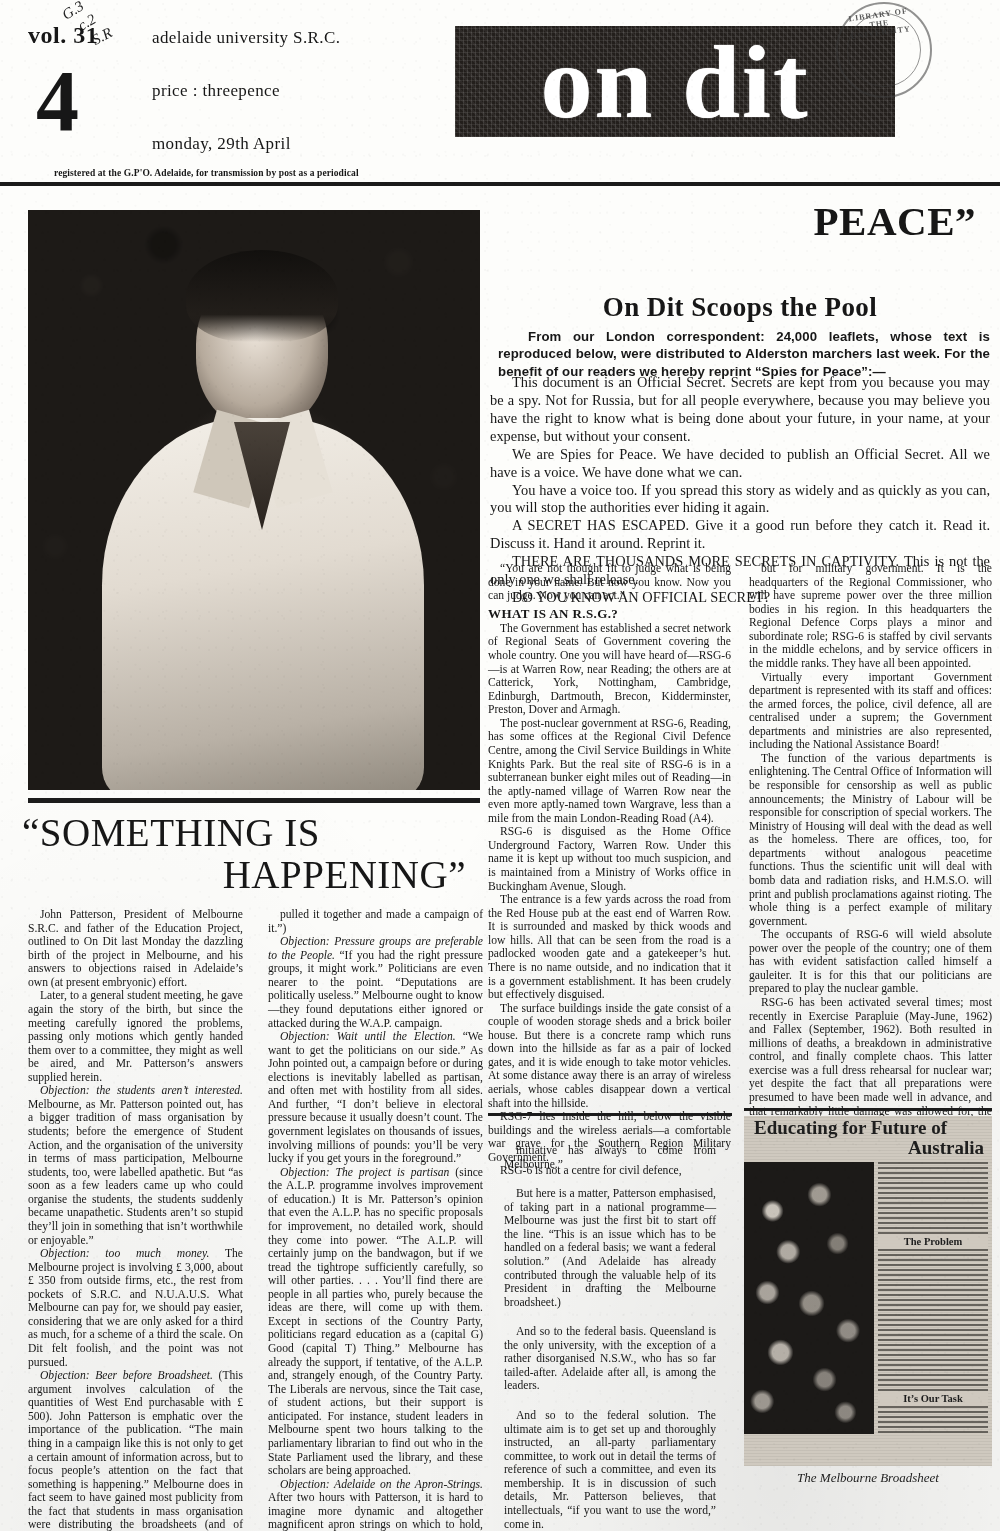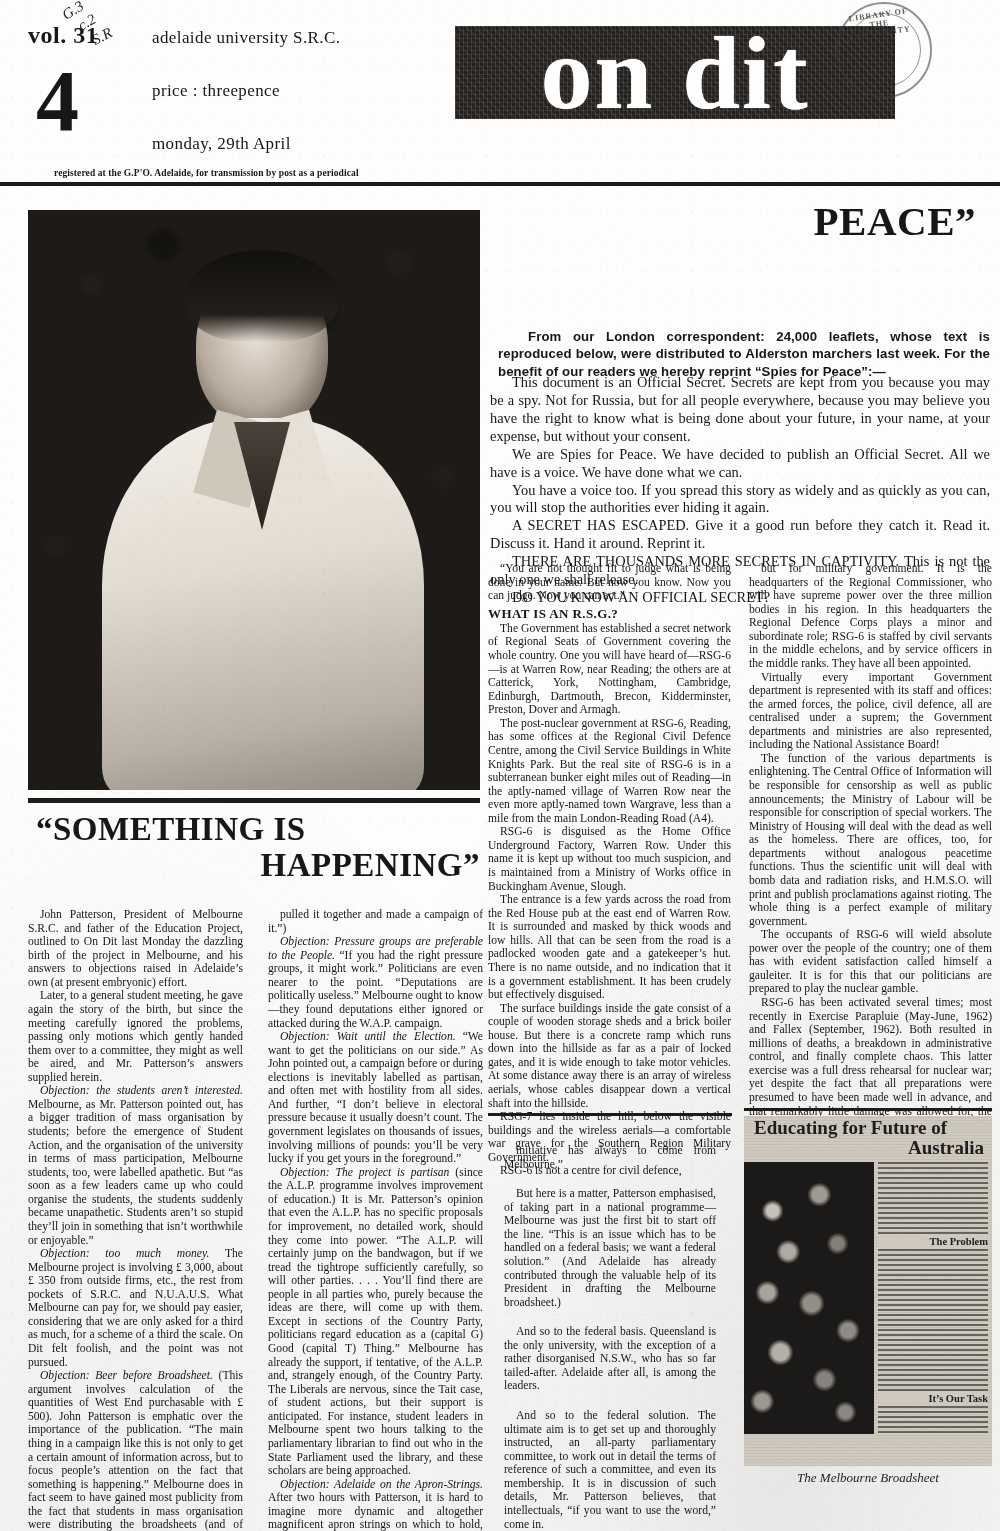--- a/index.html
+++ b/index.html
@@ -39,21 +39,21 @@
   .sc1{left:6px;top:0;transform:rotate(-32deg);}
   .sc2{left:22px;top:12px;transform:rotate(-30deg);}
   .sc3{left:36px;top:26px;transform:rotate(-28deg);}
   .volline{position:absolute;left:28px;top:22px;font-weight:bold;font-size:24px;letter-spacing:.5px;}
   .bignum{position:absolute;left:36px;top:66px;font-weight:bold;font-size:86px;line-height:.82;}
   .mh-col{position:absolute;left:152px;top:28px;width:300px;font-size:17px;}
   .mh-col div{margin-bottom:33px;letter-spacing:.4px;}
   .registered{position:absolute;left:38px;top:168px;font-size:9.5px;letter-spacing:.1px;font-weight:bold;padding-left:16px;}
 
   .nameplate{
-    position:absolute;left:455px;top:26px;width:440px;height:93px;
+    position:absolute;left:455px;top:26px;width:440px;height:111px;
     background:#231f1c;
     background-image:
       repeating-linear-gradient(90deg, rgba(255,255,255,.10) 0 1px, rgba(0,0,0,0) 1px 4px),
       repeating-linear-gradient(0deg, rgba(255,255,255,.08) 0 1px, rgba(0,0,0,0) 1px 4px),
       repeating-linear-gradient(45deg, rgba(255,255,255,.05) 0 2px, rgba(0,0,0,0) 2px 6px);
     display:flex;align-items:center;justify-content:center;
     overflow:hidden;
   }
   .nameplate .np-text{
     color:#fff;font-weight:bold;font-size:104px;line-height:1;
@@ -119,22 +119,22 @@
       radial-gradient(circle at 92% 46%, rgba(255,255,255,.10) 8px, rgba(0,0,0,0) 14px),
       radial-gradient(circle at 6% 58%, rgba(255,255,255,.10) 7px, rgba(0,0,0,0) 13px),
       radial-gradient(circle at 30% 6%, rgba(0,0,0,.30) 12px, rgba(0,0,0,0) 20px),
       radial-gradient(circle at 64% 18%, rgba(0,0,0,.26) 14px, rgba(0,0,0,0) 24px);
     mix-blend-mode:overlay;
   }
   .rule-photo{position:absolute;left:28px;top:798px;width:452px;height:5px;background:#1c1c1c;}
 
   
   .hl-something{
-    position:absolute;left:28px;top:812px;width:452px;
-    font-weight:bold;font-size:33px;line-height:1.08;letter-spacing:.5px;
+    position:absolute;left:14px;top:812px;width:452px;
+    font-weight:normal;font-size:39px;line-height:1.08;letter-spacing:.5px;
   }
   .hl-something .l1{display:block;text-align:left;padding-left:8px;}
   .hl-something .l2{display:block;text-align:right;}
 
   .hl-spies{
     position:absolute;left:490px;top:200px;width:500px;
     font-weight:bold;font-size:41px;line-height:1.05;letter-spacing:.5px;
   }
   .hl-spies .l1{display:block;text-align:left;padding-left:6px;}
   .hl-spies .l2{display:block;text-align:right;padding-right:14px;}
@@ -225,21 +225,21 @@
   .clip-text{
     position:absolute;left:134px;top:46px;width:110px;height:272px;
     overflow:hidden;
   }
   .fakelines{
     height:100%;
     background-image:repeating-linear-gradient(180deg,
       rgba(40,38,34,.62) 0 2px, rgba(0,0,0,0) 2px 5px);
   }
   .clip-sub{
-    display:block;text-align:right;font-weight:bold;font-size:10.5px;
+    display:block;text-align:center;font-weight:bold;font-size:10.5px;
     color:#1d1d1d;background:rgba(207,201,191,.92);padding:2px 0;
   }
   .clip-caption{
     position:absolute;left:0;top:362px;width:248px;text-align:center;
     font-style:italic;font-size:13px;color:#1d1d1d;
   }
 </style>
 </head>
 <body>
 
@@ -285,20 +285,21 @@
   <div class="rule-photo"></div>
 
   <div class="hl-something">
     <span class="l1">“SOMETHING IS</span>
     <span class="l2">HAPPENING”</span>
   </div>
 
   <div class="hl-spies">
     <span class="l2">PEACE”</span>
   </div>
+  <div class="hl-scoops">On Dit Scoops the Pool</div>
   <div class="standfirst">
     <span class="ind">From our London correspondent: 24,000 leaflets, whose text is reproduced below, were distributed to Alderston marchers last week.   For the benefit of our readers we hereby reprint “Spies for Peace”:—</span>
   </div>
 
   <div class="intro">
     <p>This document is an Official Secret.  Secrets are kept from you because you may be a spy.  Not for Russia, but for all people everywhere, because you may believe you have the right to know what is being done about your future, in your name, at your expense, but without your consent.</p>
     <p>We are Spies for Peace.  We have decided to publish an Official Secret.  All we have is a voice.  We have done what we can.</p>
     <p>You have a voice too.  If you spread this story as widely and as quickly as you can, you will stop the authorities ever hiding it again.</p>
     <p>A SECRET HAS ESCAPED.  Give it a good run before they catch it. Read it.  Discuss it.  Hand it around.  Reprint it.</p>
     <p>THERE ARE THOUSANDS MORE SECRETS IN CAPTIVITY.  This is not the only one we shall release.</p>

